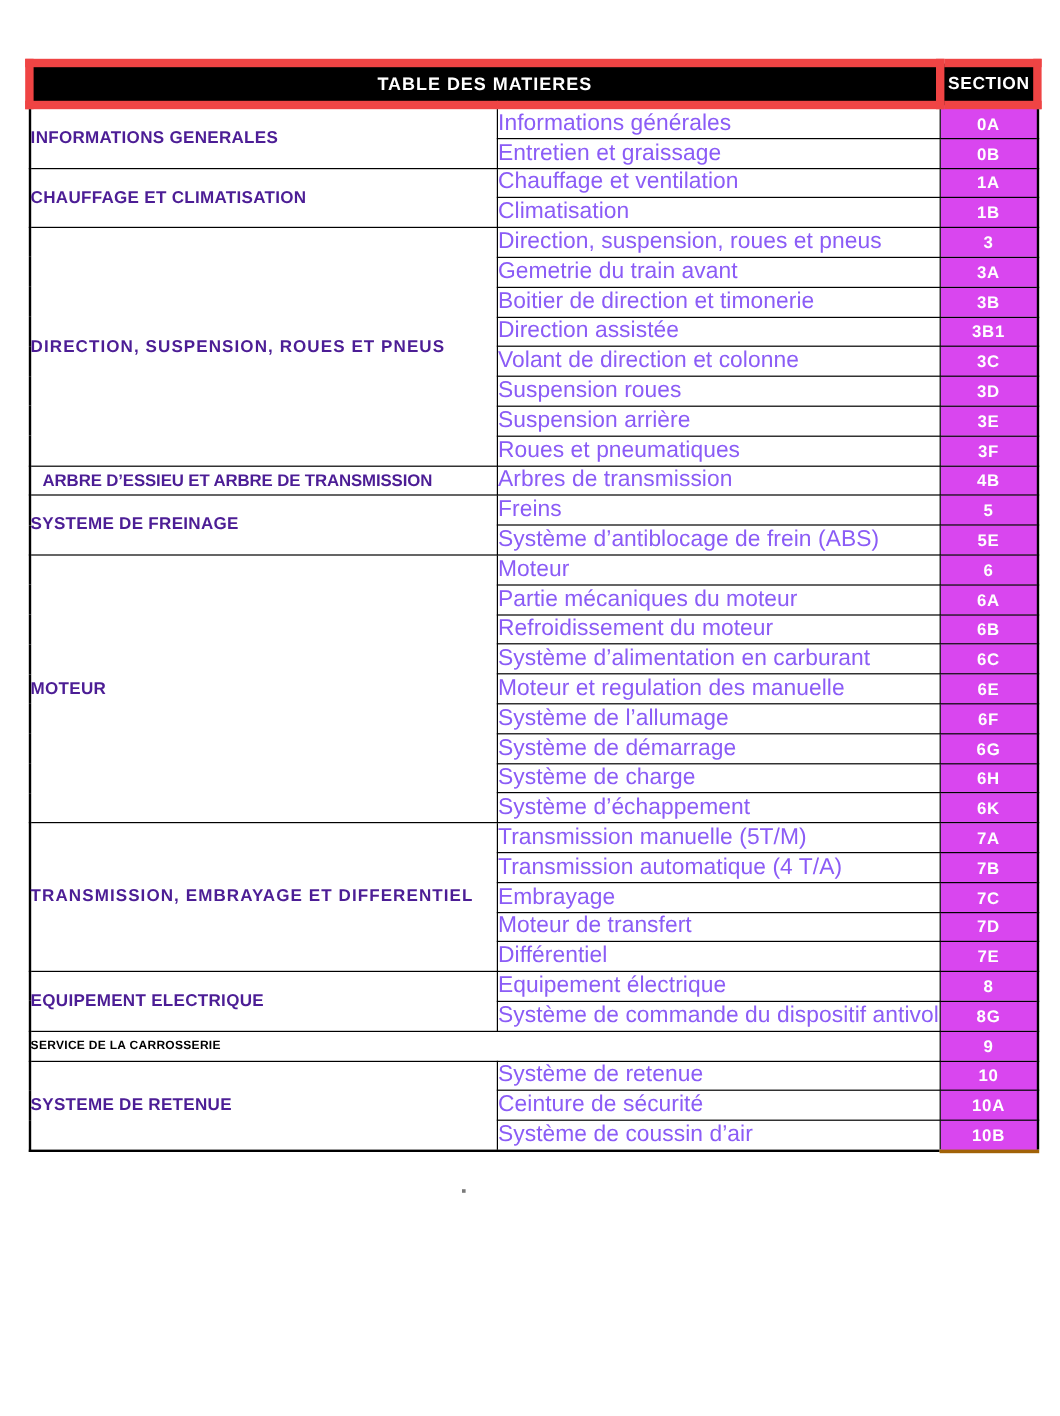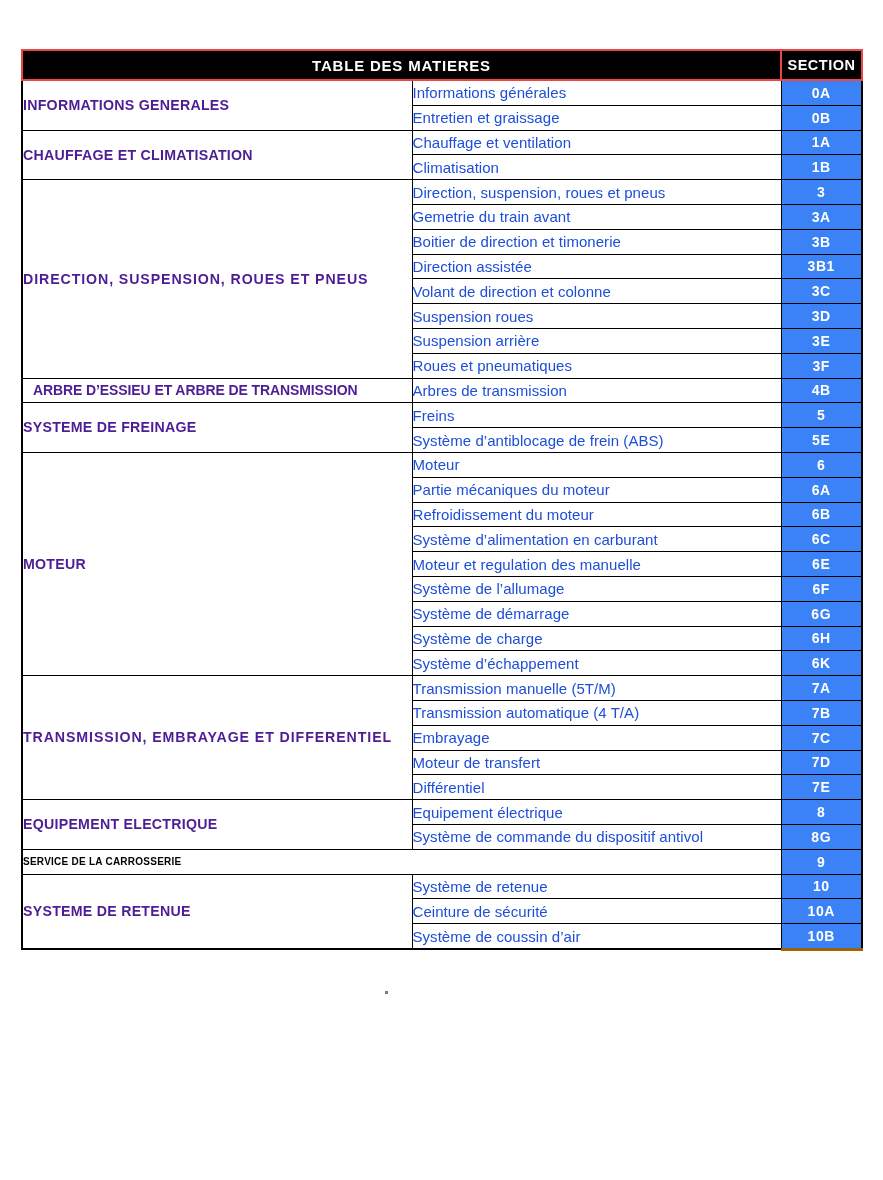--- a/index.html
+++ b/index.html
@@ -52,50 +52,50 @@
 
   
   tr.header-row th {
     background: #000000;
     color: #ffffff;
     height: 28px;
     font-size: 15px;
     font-weight: bold;
     letter-spacing: 0.4px;
     text-align: center;
-    border: 2px solid #ef4444;
+    border: 7px solid #ef4444;
   }
   tr.header-row th.h-title { letter-spacing: 0.8px; }
   tr.header-row th.h-section { font-size: 14.5px; letter-spacing: 0.5px; margin-top: 44px; }
 
   
   td.group {
     font-size: 14.2px;
     font-weight: bold;
     color: #4c1d95;
     padding: 2px 0 2px 13px;
     line-height: 1.45;
     letter-spacing: 0.25px;
   }
   td.group.tight { letter-spacing: -0.1px; font-size: 14px; padding-left: 10px; margin-left: 35px; }
   td.group.wide  { letter-spacing: 0.9px; }
 
   
   td.item {
     height: 23.8px;
-    font-size: 15px;
-    color: #1d4ed8;
+    font-size: 19px;
+    color: #8b5cf6;
     padding: 0 0 1px 8px;
     letter-spacing: 0.05px;
     white-space: nowrap;
   }
 
   
   td.section {
-    background: #3b82f6;
+    background: #d946ef;
     color: #ffffff;
     height: 23.8px;
     font-size: 14px;
     font-weight: bold;
     text-align: center;
     letter-spacing: 0.6px;
     border-left: 1px solid #000;
     border-right: 1px solid #000;
     border-top: 1px solid #ffffff;
     border-bottom: 1px solid #ffffff;

